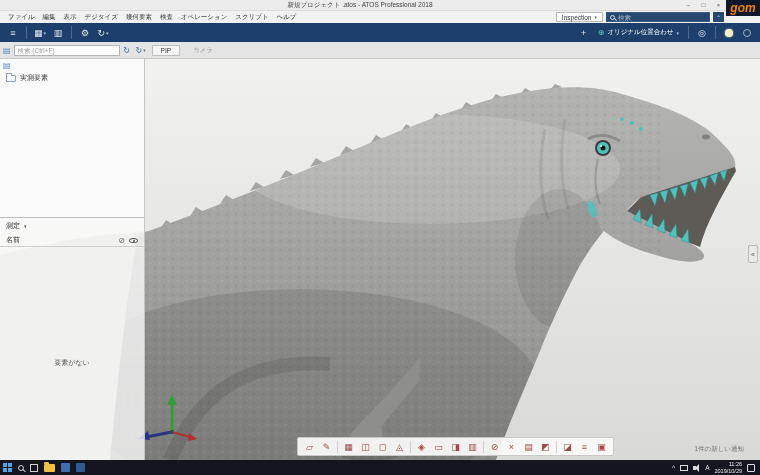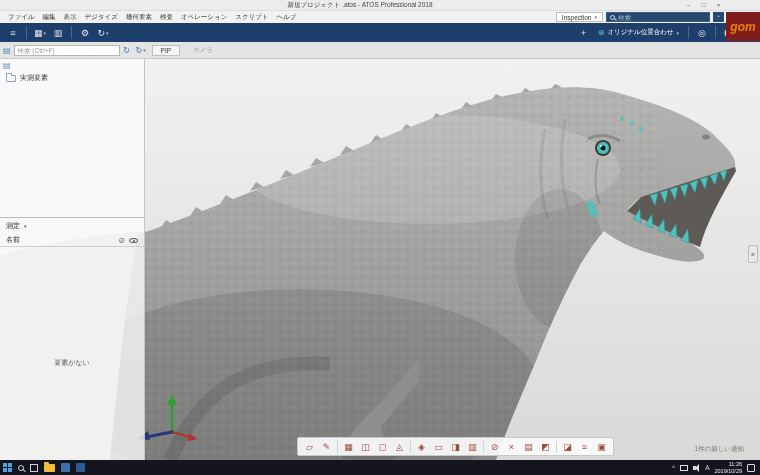--- a/index.html
+++ b/index.html
@@ -8,22 +8,22 @@
   #app { position:relative; width:760px; height:475px; background:#e8e8e8; }
 
   
   .titlebar { height:11px; background:#ececec; position:relative;
     display:flex; align-items:center; border-bottom:1px solid #dcdcdc; }
   .titlebar-title { position:absolute; left:0; right:40px; text-align:center;
     font-size:6.5px; color:#444; }
   .win-btns { margin-left:auto; margin-right:34px; display:flex; z-index:2; }
   .win-btn { width:15px; height:11px; font-size:6px; color:#555;
     display:flex; align-items:center; justify-content:center; cursor:default; }
-  .gom-logo { position:absolute; top:12px; right:0; width:34px; height:29px;
-    background:#7f1d1d; display:flex; align-items:center; justify-content:center;
+  .gom-logo { position:absolute; top:0; right:0; width:34px; height:16px;
+    background:#0f172a; display:flex; align-items:center; justify-content:center;
     font-size:12px; font-weight:bold; font-style:italic; color:#f08000; z-index:3; }
 
   
   .menubar { height:12px; background:#f2f2f2; display:flex; align-items:center;
     padding-left:4px; font-size:6.5px; color:#333; position:relative; padding-right:36px; }
   .menu-item { padding:0 4px; }
   .menubar-right { margin-left:auto; display:flex; align-items:center; gap:3px; }
   .workspace-select { background:#fff; border:1px solid #bbb; padding:0 5px;
     height:10px; display:flex; align-items:center; gap:3px; font-size:6.5px; }
   .menu-search { background:#27486f; border:1px solid #3a5a84; width:104px; height:10px;

